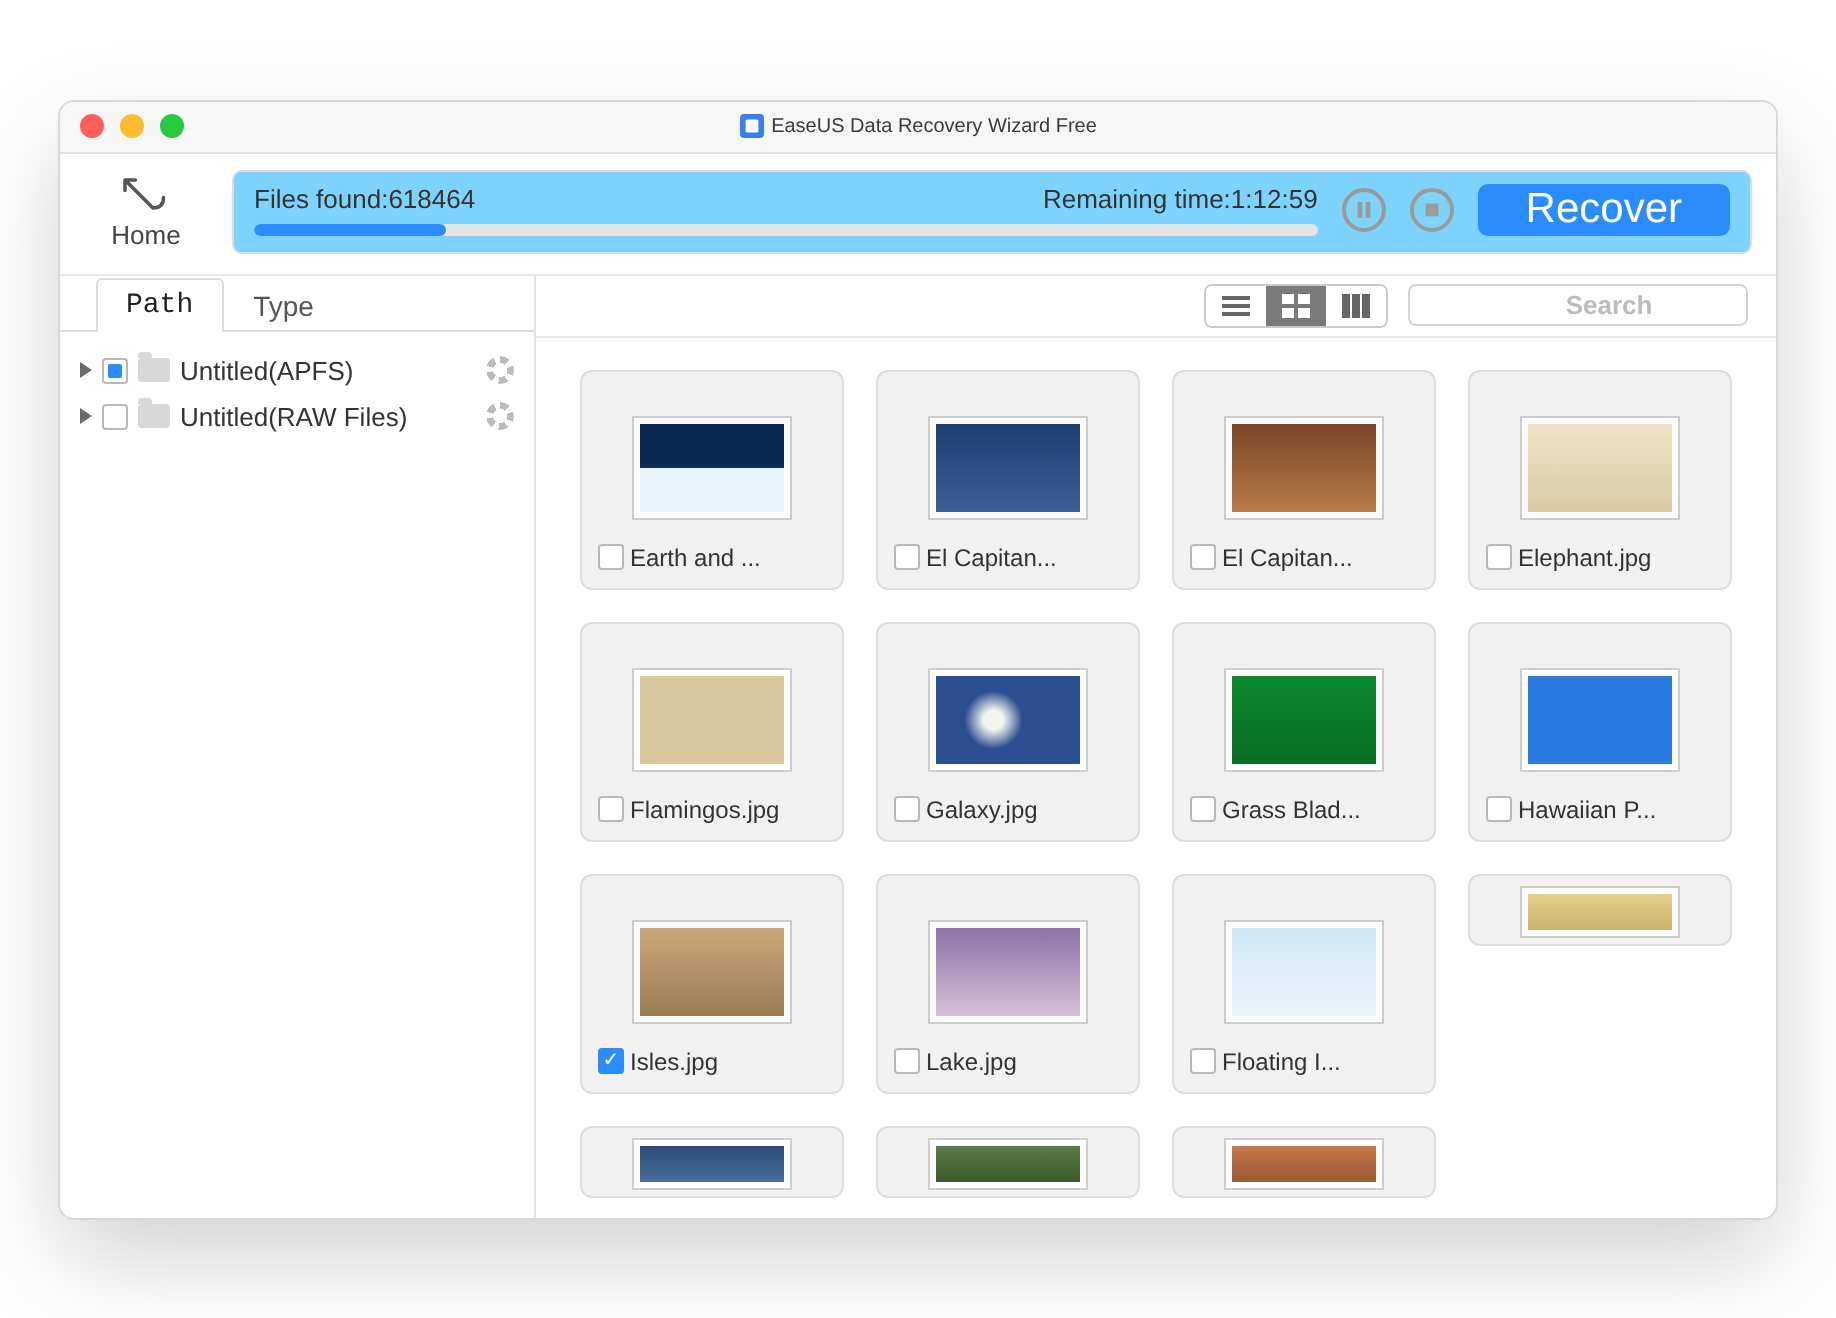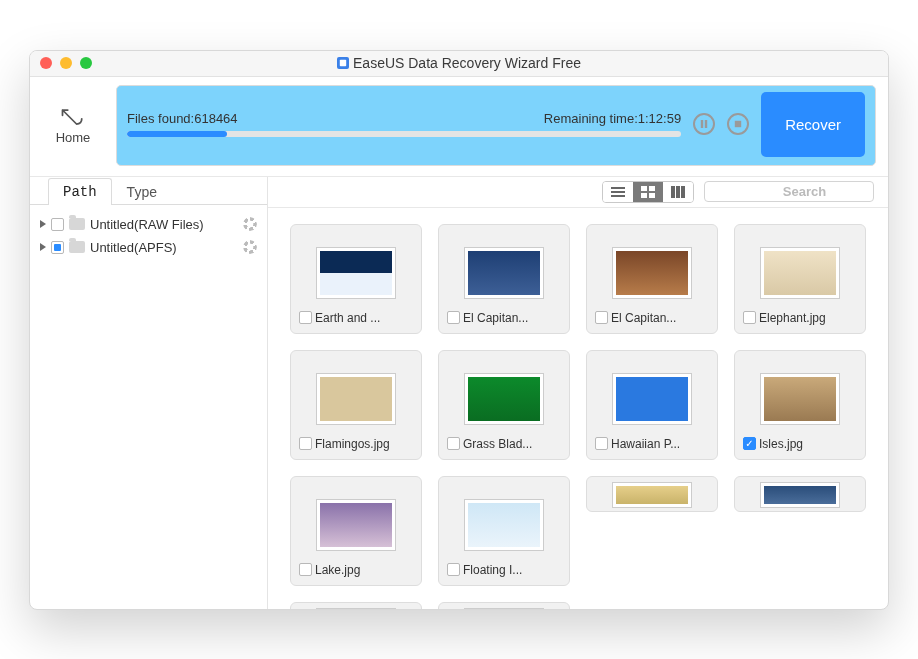--- a/index.html
+++ b/index.html
@@ -32,21 +32,21 @@
     align-items: center;
     position: relative;
   }
   .traffic { display: flex; gap: 8px; margin-left: 10px; }
   .tl { width: 12px; height: 12px; border-radius: 50%; }
   .tl.red { background: #ff5f57; }
   .tl.yellow { background: #febc2e; }
   .tl.green { background: #28c840; }
   .title {
     position: absolute; left: 0; right: 0; text-align: center;
-    font-size: 14px; color: #3a3a3a; pointer-events: none;
+    font-size: 10px; color: #3a3a3a; pointer-events: none;
     display: flex; align-items: center; justify-content: center; gap: 4px;
   }
   .title-icon {
     width: 12px; height: 12px; background: #3a80e8; border-radius: 2px;
     display: inline-flex; align-items: center; justify-content: center;
   }
   .title-icon svg { width: 8px; height: 8px; fill: #fff; }
 
   .toolbar {
     display: flex; align-items: center; padding: 8px 12px 10px 18px;
@@ -77,21 +77,21 @@
     background: #2a8cff; border-radius: 3px;
   }
   .ctrl-btn {
     width: 22px; height: 22px; border: 2px solid #9a9a9a; border-radius: 50%;
     display: flex; align-items: center; justify-content: center;
     cursor: pointer; color: #9a9a9a;
   }
   .ctrl-btn svg { width: 8px; height: 8px; fill: #9a9a9a; }
   .recover-btn {
     background: #2a8cff; color: #fff; border: none; border-radius: 5px;
-    font-size: 15px; padding: 24px 24px; cursor: pointer;
+    font-size: 21px; padding: 1px 24px; cursor: pointer;
   }
 
   .body {
     flex: 1; display: flex; overflow: hidden;
   }
   .sidebar {
     width: 238px; border-right: 1px solid #e4e4e4; display: flex; flex-direction: column;
   }
   .tabs {
     display: flex; padding-left: 18px;
@@ -261,30 +261,30 @@
   <div class="body">
     <div class="sidebar">
       <div class="tabs">
         <div class="tab active">Path</div>
         <div class="tab">Type</div>
       </div>
       <div class="tab-underline"></div>
       <div class="tree">
         <div class="tree-row">
           <span class="disclosure"></span>
+          <span class="cb indet"></span>
+          <span class="folder"></span>
+          <span>Untitled(APFS)</span>
+          <span class="spinner"></span>
+        </div>
+        <div class="tree-row">
+          <span class="disclosure"></span>
           <span class="cb"></span>
           <span class="folder"></span>
           <span>Untitled(RAW Files)</span>
-          <span class="spinner"></span>
-        </div>
-        <div class="tree-row">
-          <span class="disclosure"></span>
-          <span class="cb indet"></span>
-          <span class="folder"></span>
-          <span>Untitled(APFS)</span>
           <span class="spinner"></span>
         </div>
       </div>
     </div>
 
     <div class="main">
       <div class="main-top">
         <div class="view-seg">
           <div class="vbtn">
             <svg viewBox="0 0 14 12">
@@ -357,20 +357,29 @@
             <div class="thumb-wrap">
               <div class="thumb t-flam"></div>
             </div>
             <div class="card-foot">
               <span class="cb cbx"></span>
               <span class="card-name">Flamingos.jpg</span>
             </div>
           </div>
           <div class="card">
             <div class="thumb-wrap">
+              <div class="thumb t-galaxy"></div>
+            </div>
+            <div class="card-foot">
+              <span class="cb cbx"></span>
+              <span class="card-name">Galaxy.jpg</span>
+            </div>
+          </div>
+          <div class="card">
+            <div class="thumb-wrap">
               <div class="thumb t-grass"></div>
             </div>
             <div class="card-foot">
               <span class="cb cbx"></span>
               <span class="card-name">Grass Blad...</span>
             </div>
           </div>
           <div class="card">
             <div class="thumb-wrap">
               <div class="thumb t-haw"></div>

